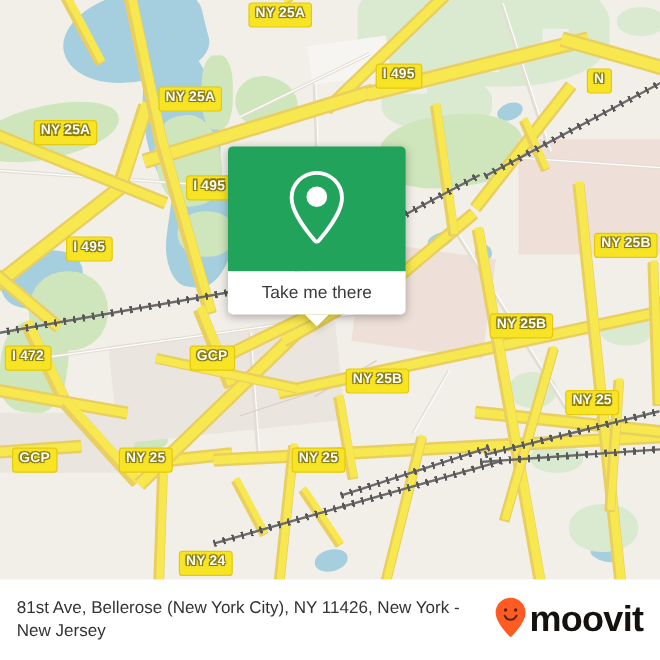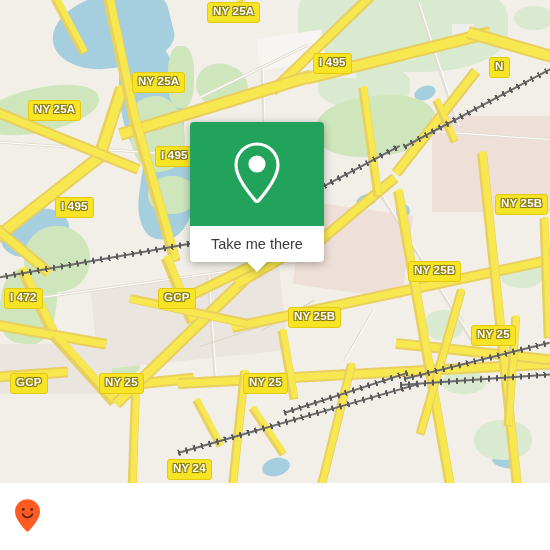--- a/index.html
+++ b/index.html
@@ -89,21 +89,21 @@
     text-shadow:
       -1.2px -1.2px 0 #f4f2ee, 1.2px -1.2px 0 #f4f2ee,
       -1.2px  1.2px 0 #f4f2ee, 1.2px  1.2px 0 #f4f2ee,
        0 0 3px #f4f2ee;
   }
 
   
   #popup {
     position: absolute;
     left: 190px; top: 122px;
-    width: 134px;
+    width: 148px;
     border-radius: 4px;
     filter: drop-shadow(0 2px 4px rgba(0,0,0,.30));
     z-index: 40;
   }
   #popup-head {
     height: 104px;
     background: #22a35b;
     border-radius: 4px 4px 0 0;
     display: flex;
     align-items: center;
@@ -370,45 +370,47 @@
     <div class="shield" style="left:55px;  top:197px;">I 495</div>
     <div class="shield" style="left:495px; top:194px;">NY 25B</div>
     <div class="shield" style="left:408px; top:261px;">NY 25B</div>
     <div class="shield" style="left:4px;   top:288px;">I 472</div>
     <div class="shield" style="left:158px; top:288px;">GCP</div>
     <div class="shield" style="left:288px; top:307px;">NY 25B</div>
     <div class="shield" style="left:471px; top:325px;">NY 25</div>
     <div class="shield" style="left:10px;  top:373px;">GCP</div>
     <div class="shield" style="left:99px;  top:373px;">NY 25</div>
     <div class="shield" style="left:243px; top:373px;">NY 25</div>
-    <div class="shield" style="left:167px; top:459px;">NY 24</div>
+    <div class="shield" style="left:149px; top:459px;">NY 24</div>
 
     <div id="popup">
       <div id="popup-head">
         <span>
           <svg width="56" height="70" viewBox="0 0 56 70" fill="none">
             <path d="M28 5C16.4 5 7 14.4 7 26c0 12.6 15.6 31.2 19.4 35.6a2.1 2.1 0 0 0 3.2 0C33.4 57.2 49 38.6 49 26 49 14.4 39.6 5 28 5z" stroke="#ffffff" stroke-width="3.2" fill="none"></path>
             <circle cx="28" cy="25" r="8.6" fill="#ffffff"></circle>
           </svg>
         </span>
       </div>
       <div id="popup-foot">
         <span>Take me there</span>
       </div>
       <div id="popup-tail"></div>
     </div>
 
   </div>
 
   <div id="footer">
+    <div id="footer-title">81st Ave, Bellerose (New York City), NY 11426, New York - New Jersey</div>
     <div id="brand">
       <span>
         <svg width="27" height="34" viewBox="0 0 27 34">
           <path d="M13.5 1.2C6.6 1.2 1 6.8 1 13.7c0 7.2 8.6 16.6 11.5 19.6.55.57 1.45.57 2 0C17.4 30.3 26 20.9 26 13.7 26 6.8 20.4 1.2 13.5 1.2z" fill="#ff5b22"></path>
           <circle cx="9.3" cy="11.4" r="1.45" fill="#5a2410"></circle>
           <circle cx="17.7" cy="11.4" r="1.45" fill="#5a2410"></circle>
           <path d="M8.6 16.1c1.2 2.3 3.0 3.4 4.9 3.4s3.7-1.1 4.9-3.4" stroke="#5a2410" stroke-width="1.7" fill="none" stroke-linecap="round"></path>
         </svg>
       </span>
+      <span id="brand-word">moovit</span>
     </div>
   </div>
 
 </div>
 
 </body></html>

